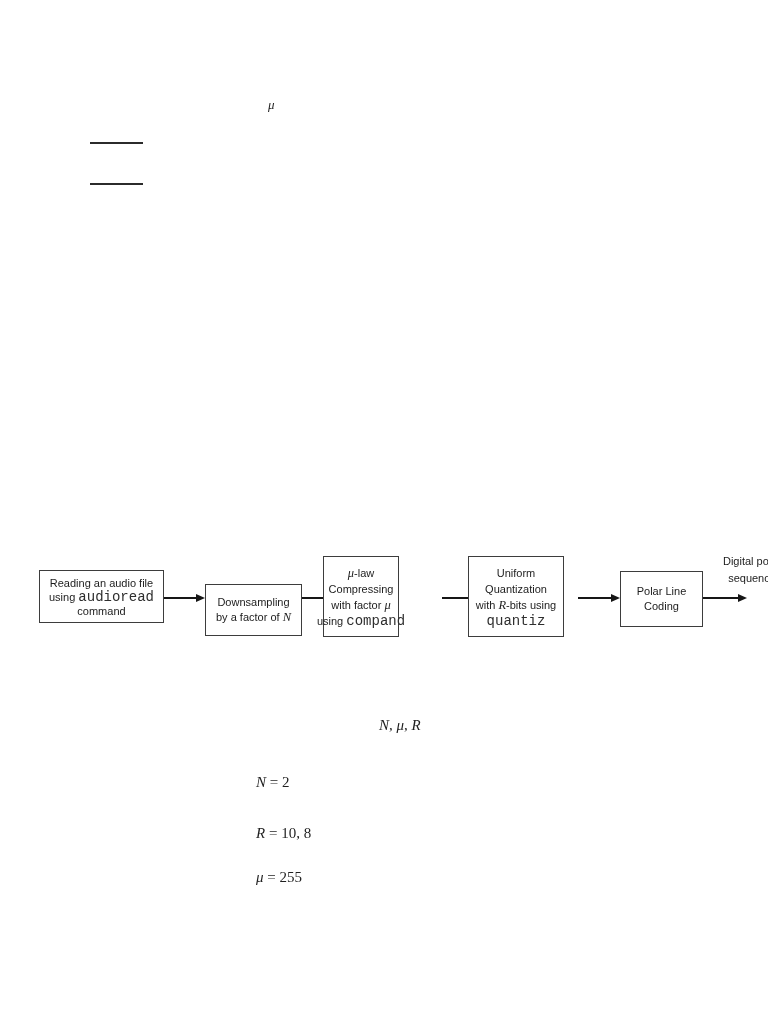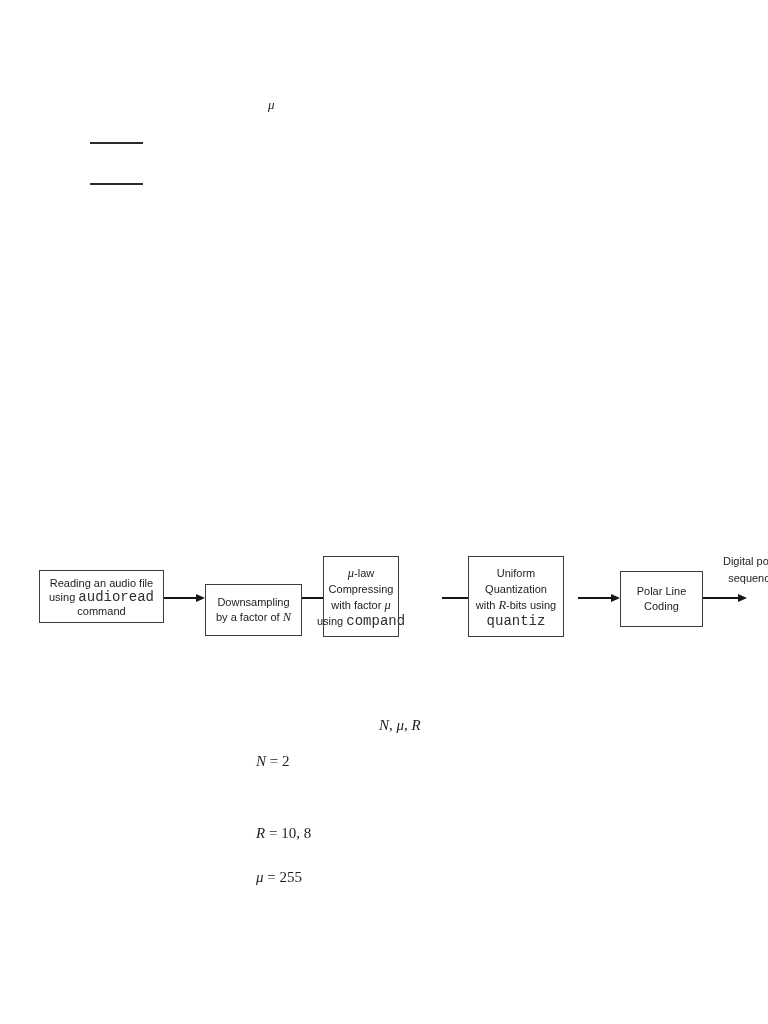--- a/index.html
+++ b/index.html
@@ -104,21 +104,21 @@
   <div class="shaft"></div>
   <div class="head"></div>
 </div>
 
 <div class="out-label" style="left:706px;top:553px;width:92px">Digital polar sequence</div>
 
 <div class="math" style="left:379px;top:717px">
   <span class="mi">N</span><span>, </span><span class="mi">μ</span><span>, </span><span class="mi">R</span>
 </div>
 
-<div class="math" style="left:256px;top:753px">
+<div class="math" style="left:256px;top:774px">
   <span class="mi">N</span><span> = 2</span>
 </div>
 
 <div class="math" style="left:256px;top:825px">
   <span class="mi">R</span><span> = 10, 8</span>
 </div>
 
 <div class="math" style="left:256px;top:869px">
   <span class="mi">μ</span><span> = 255</span>
 </div>

